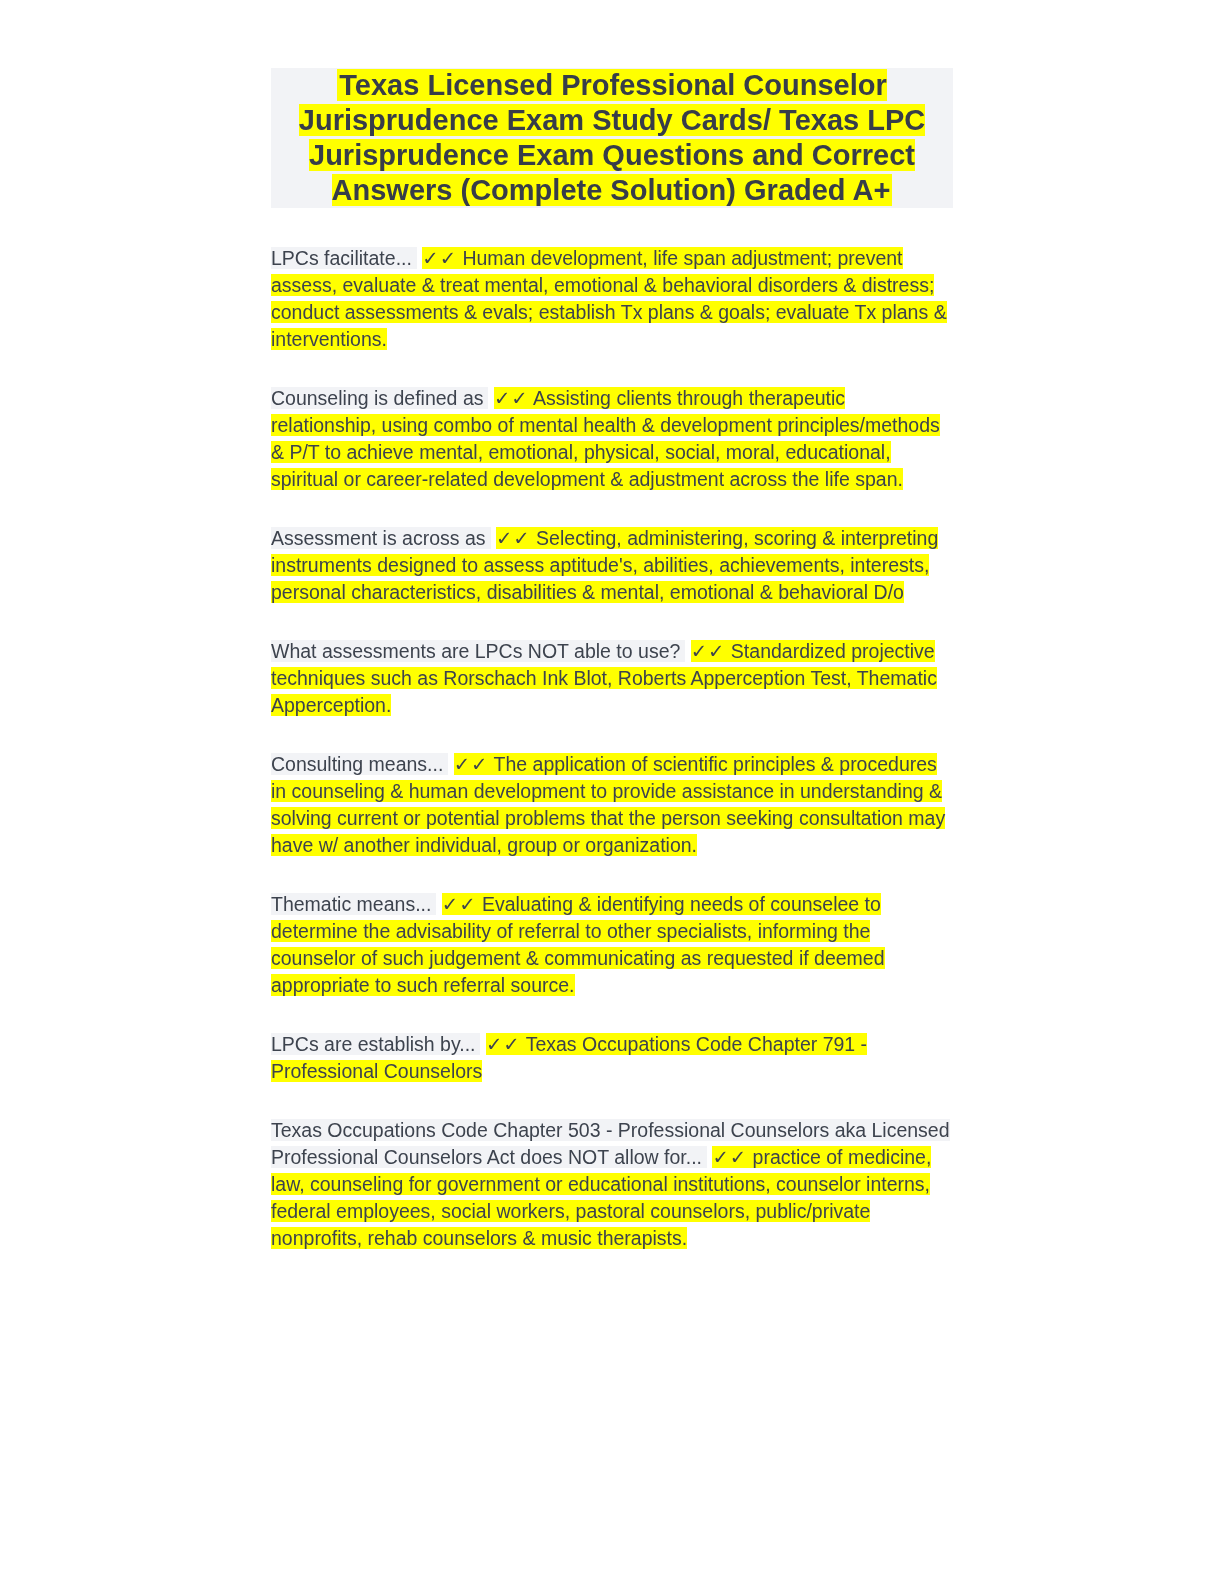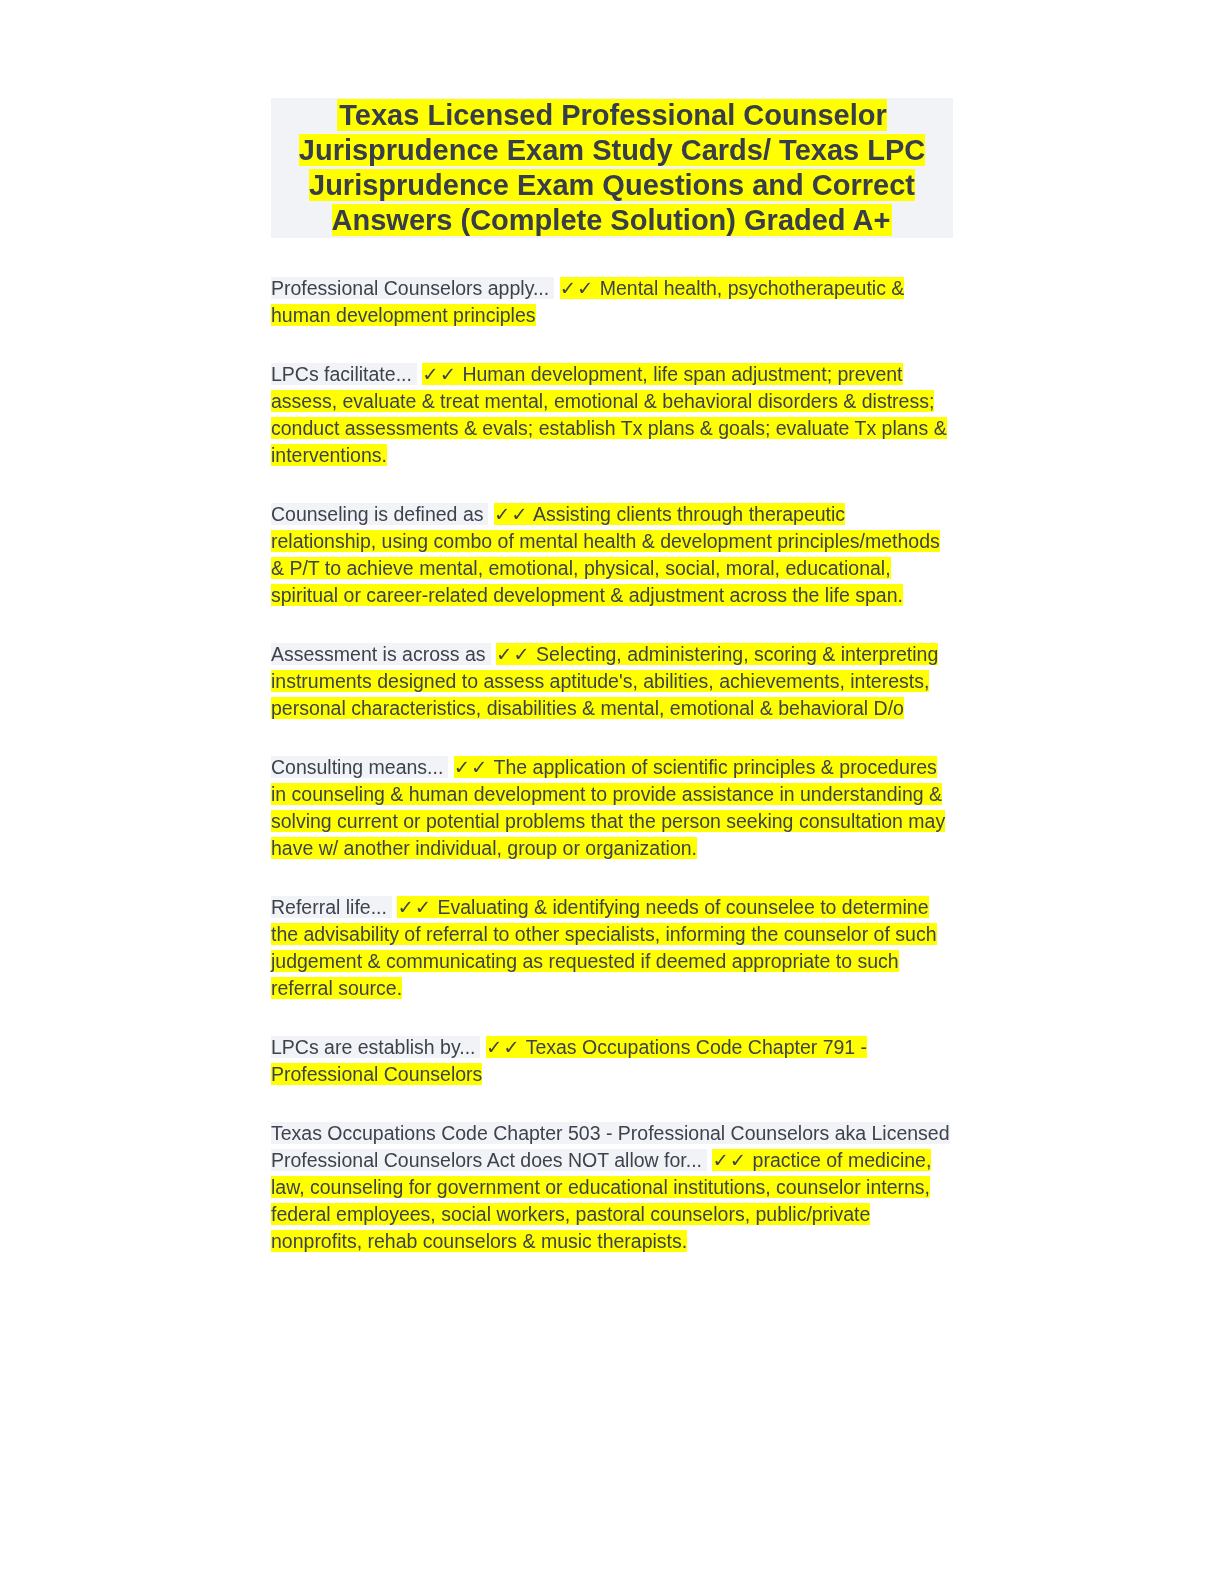--- a/index.html
+++ b/index.html
@@ -7,21 +7,21 @@
     padding: 0;
     background: #ffffff;
   }
   .page {
     position: relative;
     width: 972px;
     height: 1584px;
     margin: 0 auto;
     background: #ffffff;
     box-sizing: border-box;
-    padding: 98px 145px 0 145px;
+    padding: 68px 145px 0 145px;
     overflow: hidden;
     font-family: "Liberation Sans", "DejaVu Sans", sans-serif;
     color: #3d434e;
   }
   .title-block {
     background: #f2f3f6;
     text-align: center;
     margin: 0 0 37px 0;
   }
   h1.title {
@@ -61,32 +61,32 @@
 </head>
 <body>
 
 <div class="page">
 
   <header class="title-block">
     <h1 class="title"><mark>Texas Licensed Professional Counselor Jurisprudence Exam Study Cards/ Texas LPC Jurisprudence Exam Questions and Correct Answers (Complete Solution) Graded A+</mark></h1>
   </header>
 
   <main>
-    <p class="card"><span class="q">Professional Counselors apply...</span> <mark class="a"><span class="check">✓✓</span> <span>Mental health, psychotherapeutic &amp; human development principles</span></mark></p>
 
     <p class="card"><span class="q">LPCs facilitate...</span> <mark class="a"><span class="check">✓✓</span> <span>Human development, life span adjustment; prevent assess, evaluate &amp; treat mental, emotional &amp; behavioral disorders &amp; distress; conduct assessments &amp; evals; establish Tx plans &amp; goals; evaluate Tx plans &amp; interventions.</span></mark></p>
 
     <p class="card"><span class="q">Counseling is defined as</span> <mark class="a"><span class="check">✓✓</span> <span>Assisting clients through therapeutic relationship, using combo of mental health &amp; development principles/methods &amp; P/T to achieve mental, emotional, physical, social, moral, educational, spiritual or career-related development &amp; adjustment across the life span.</span></mark></p>
 
     <p class="card"><span class="q">Assessment is across as</span> <mark class="a"><span class="check">✓✓</span> <span>Selecting, administering, scoring &amp; interpreting instruments designed to assess aptitude's, abilities, achievements, interests, personal characteristics, disabilities &amp; mental, emotional &amp; behavioral D/o</span></mark></p>
 
+    <p class="card"><span class="q">What assessments are LPCs NOT able to use?</span> <mark class="a"><span class="check">✓✓</span> <span>Standardized projective techniques such as Rorschach Ink Blot, Roberts Apperception Test, Thematic Apperception.</span></mark></p>
 
     <p class="card"><span class="q">Consulting means...</span> <mark class="a"><span class="check">✓✓</span> <span>The application of scientific principles &amp; procedures in counseling &amp; human development to provide assistance in understanding &amp; solving current or potential problems that the person seeking consultation may have w/ another individual, group or organization.</span></mark></p>
 
-    <p class="card"><span class="q">Referral life...</span> <mark class="a"><span class="check">✓✓</span> <span>Evaluating &amp; identifying needs of counselee to determine the advisability of referral to other specialists, informing the counselor of such judgement &amp; communicating as requested if deemed appropriate to such referral source.</span></mark></p>
+    <p class="card"><span class="q">Thematic means...</span> <mark class="a"><span class="check">✓✓</span> <span>Evaluating &amp; identifying needs of counselee to determine the advisability of referral to other specialists, informing the counselor of such judgement &amp; communicating as requested if deemed appropriate to such referral source.</span></mark></p>
 
     <p class="card"><span class="q">LPCs are establish by...</span> <mark class="a"><span class="check">✓✓</span> <span>Texas Occupations Code Chapter 791 - Professional Counselors</span></mark></p>
 
 
     <p class="card"><span class="q">Texas Occupations Code Chapter 503 - Professional Counselors aka Licensed Professional Counselors Act does NOT allow for...</span> <mark class="a"><span class="check">✓✓</span> <span>practice of medicine, law, counseling for government or educational institutions, counselor interns, federal employees, social workers, pastoral counselors, public/private nonprofits, rehab counselors &amp; music therapists.</span></mark></p>
   </main>
 
 </div>
 
 </body></html>

